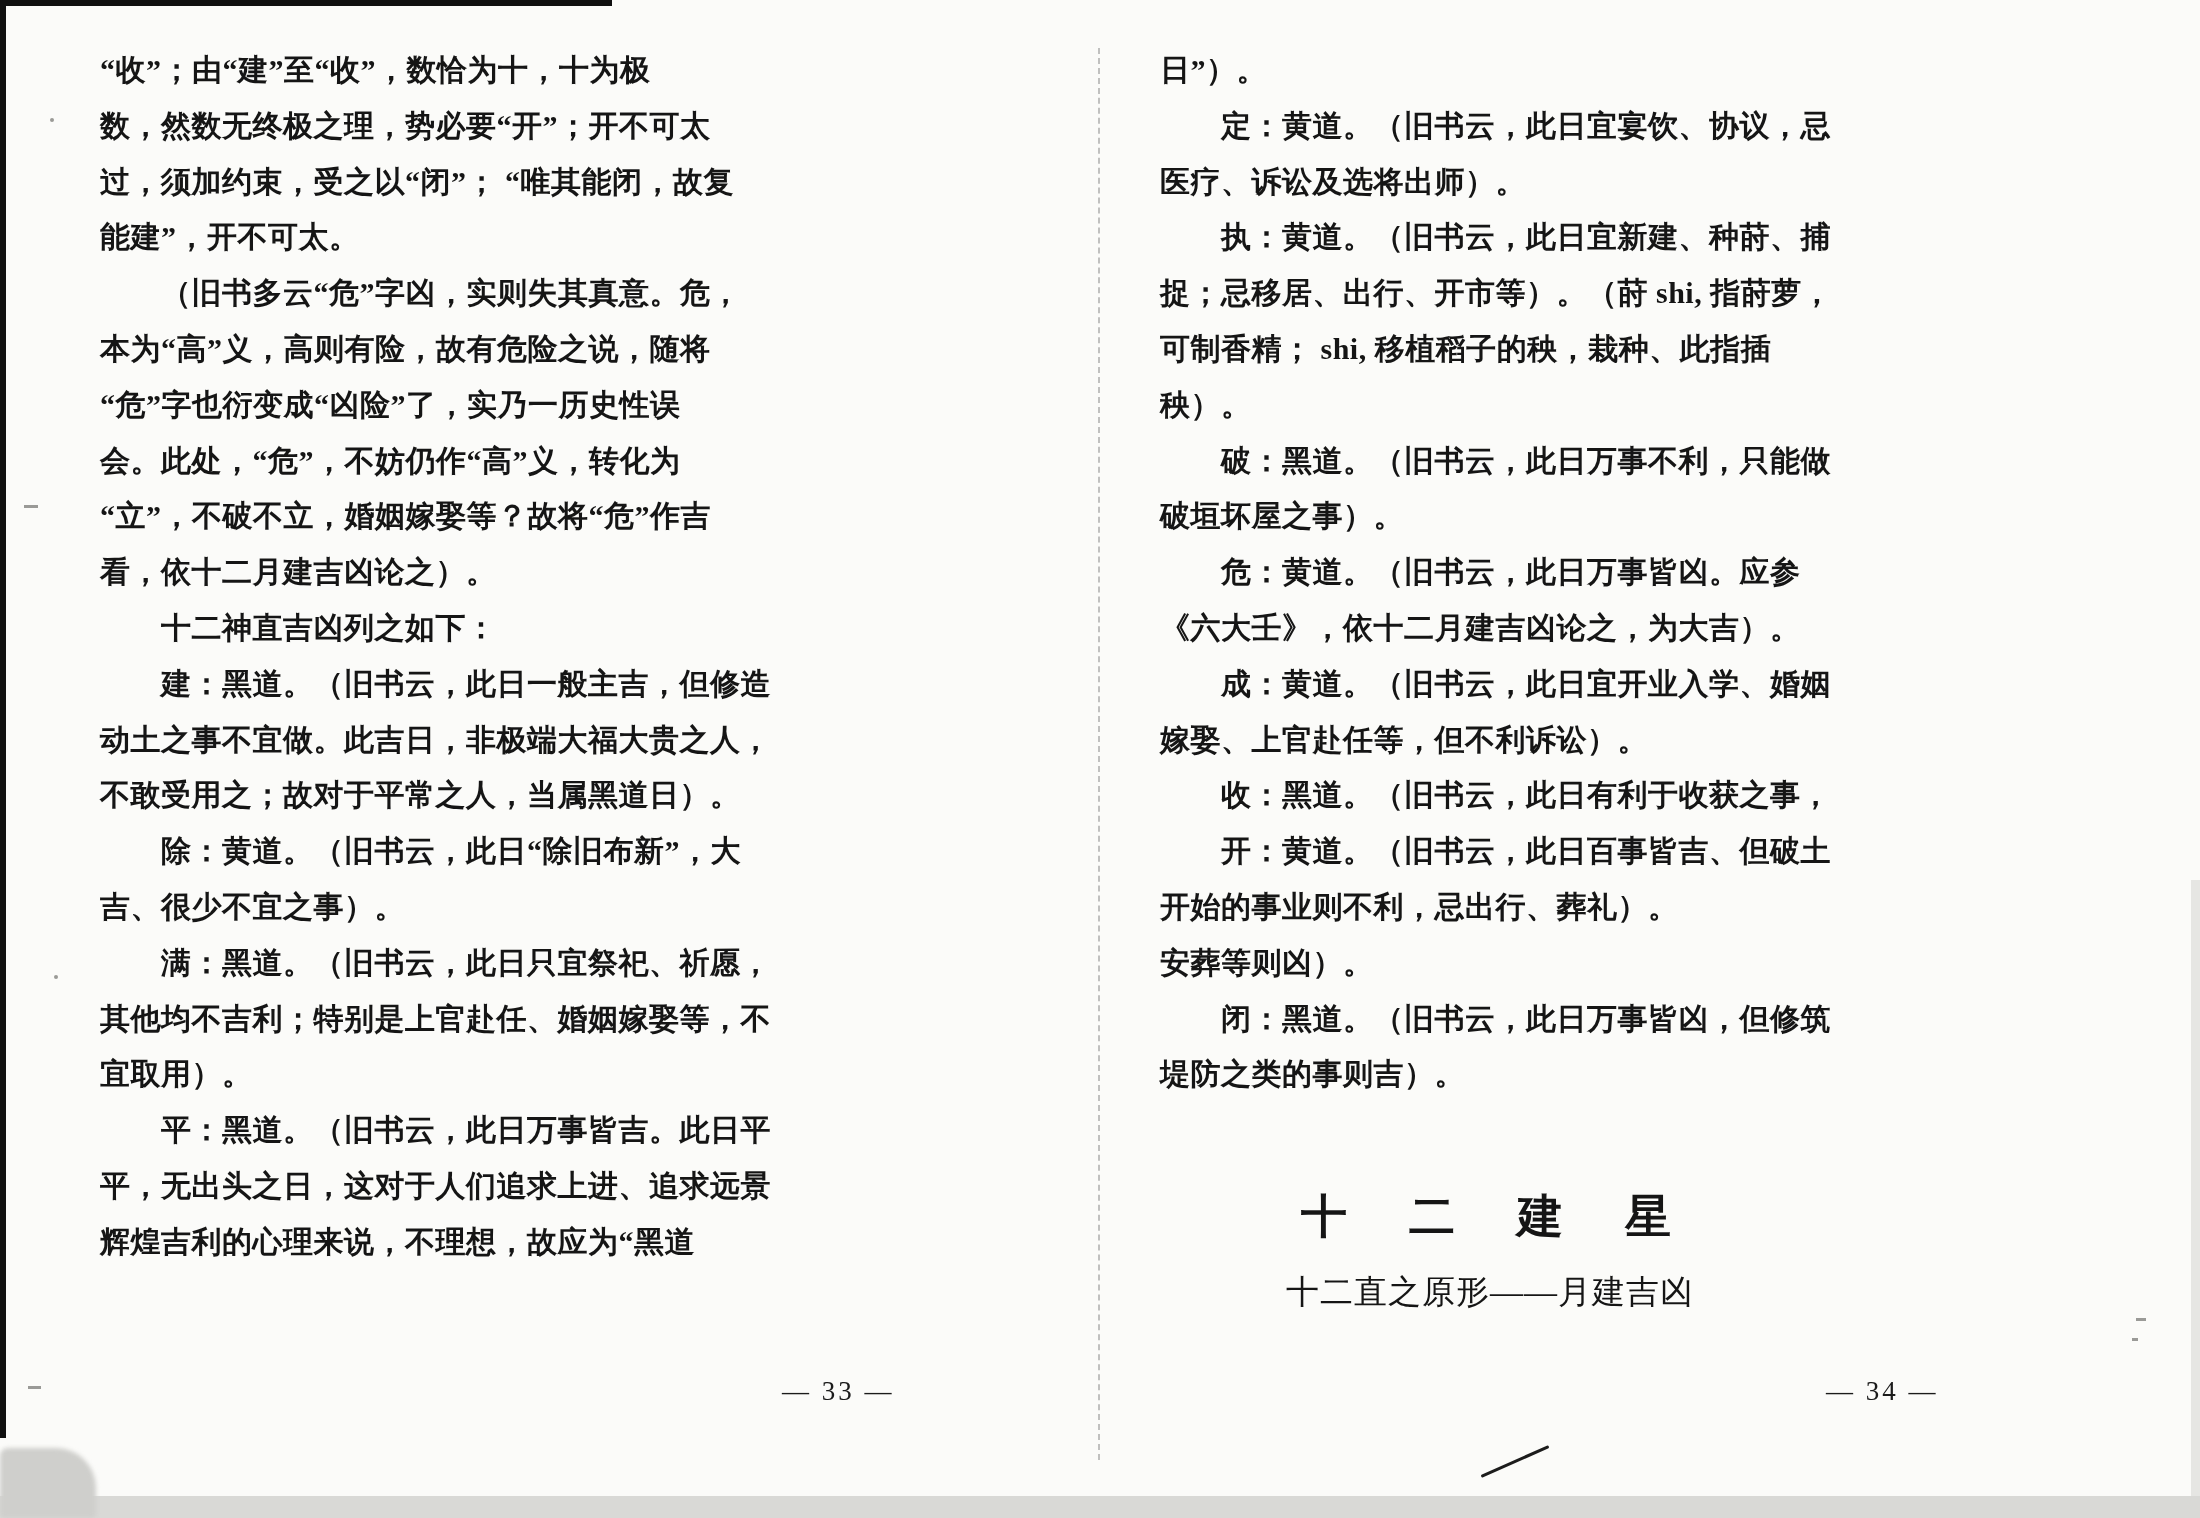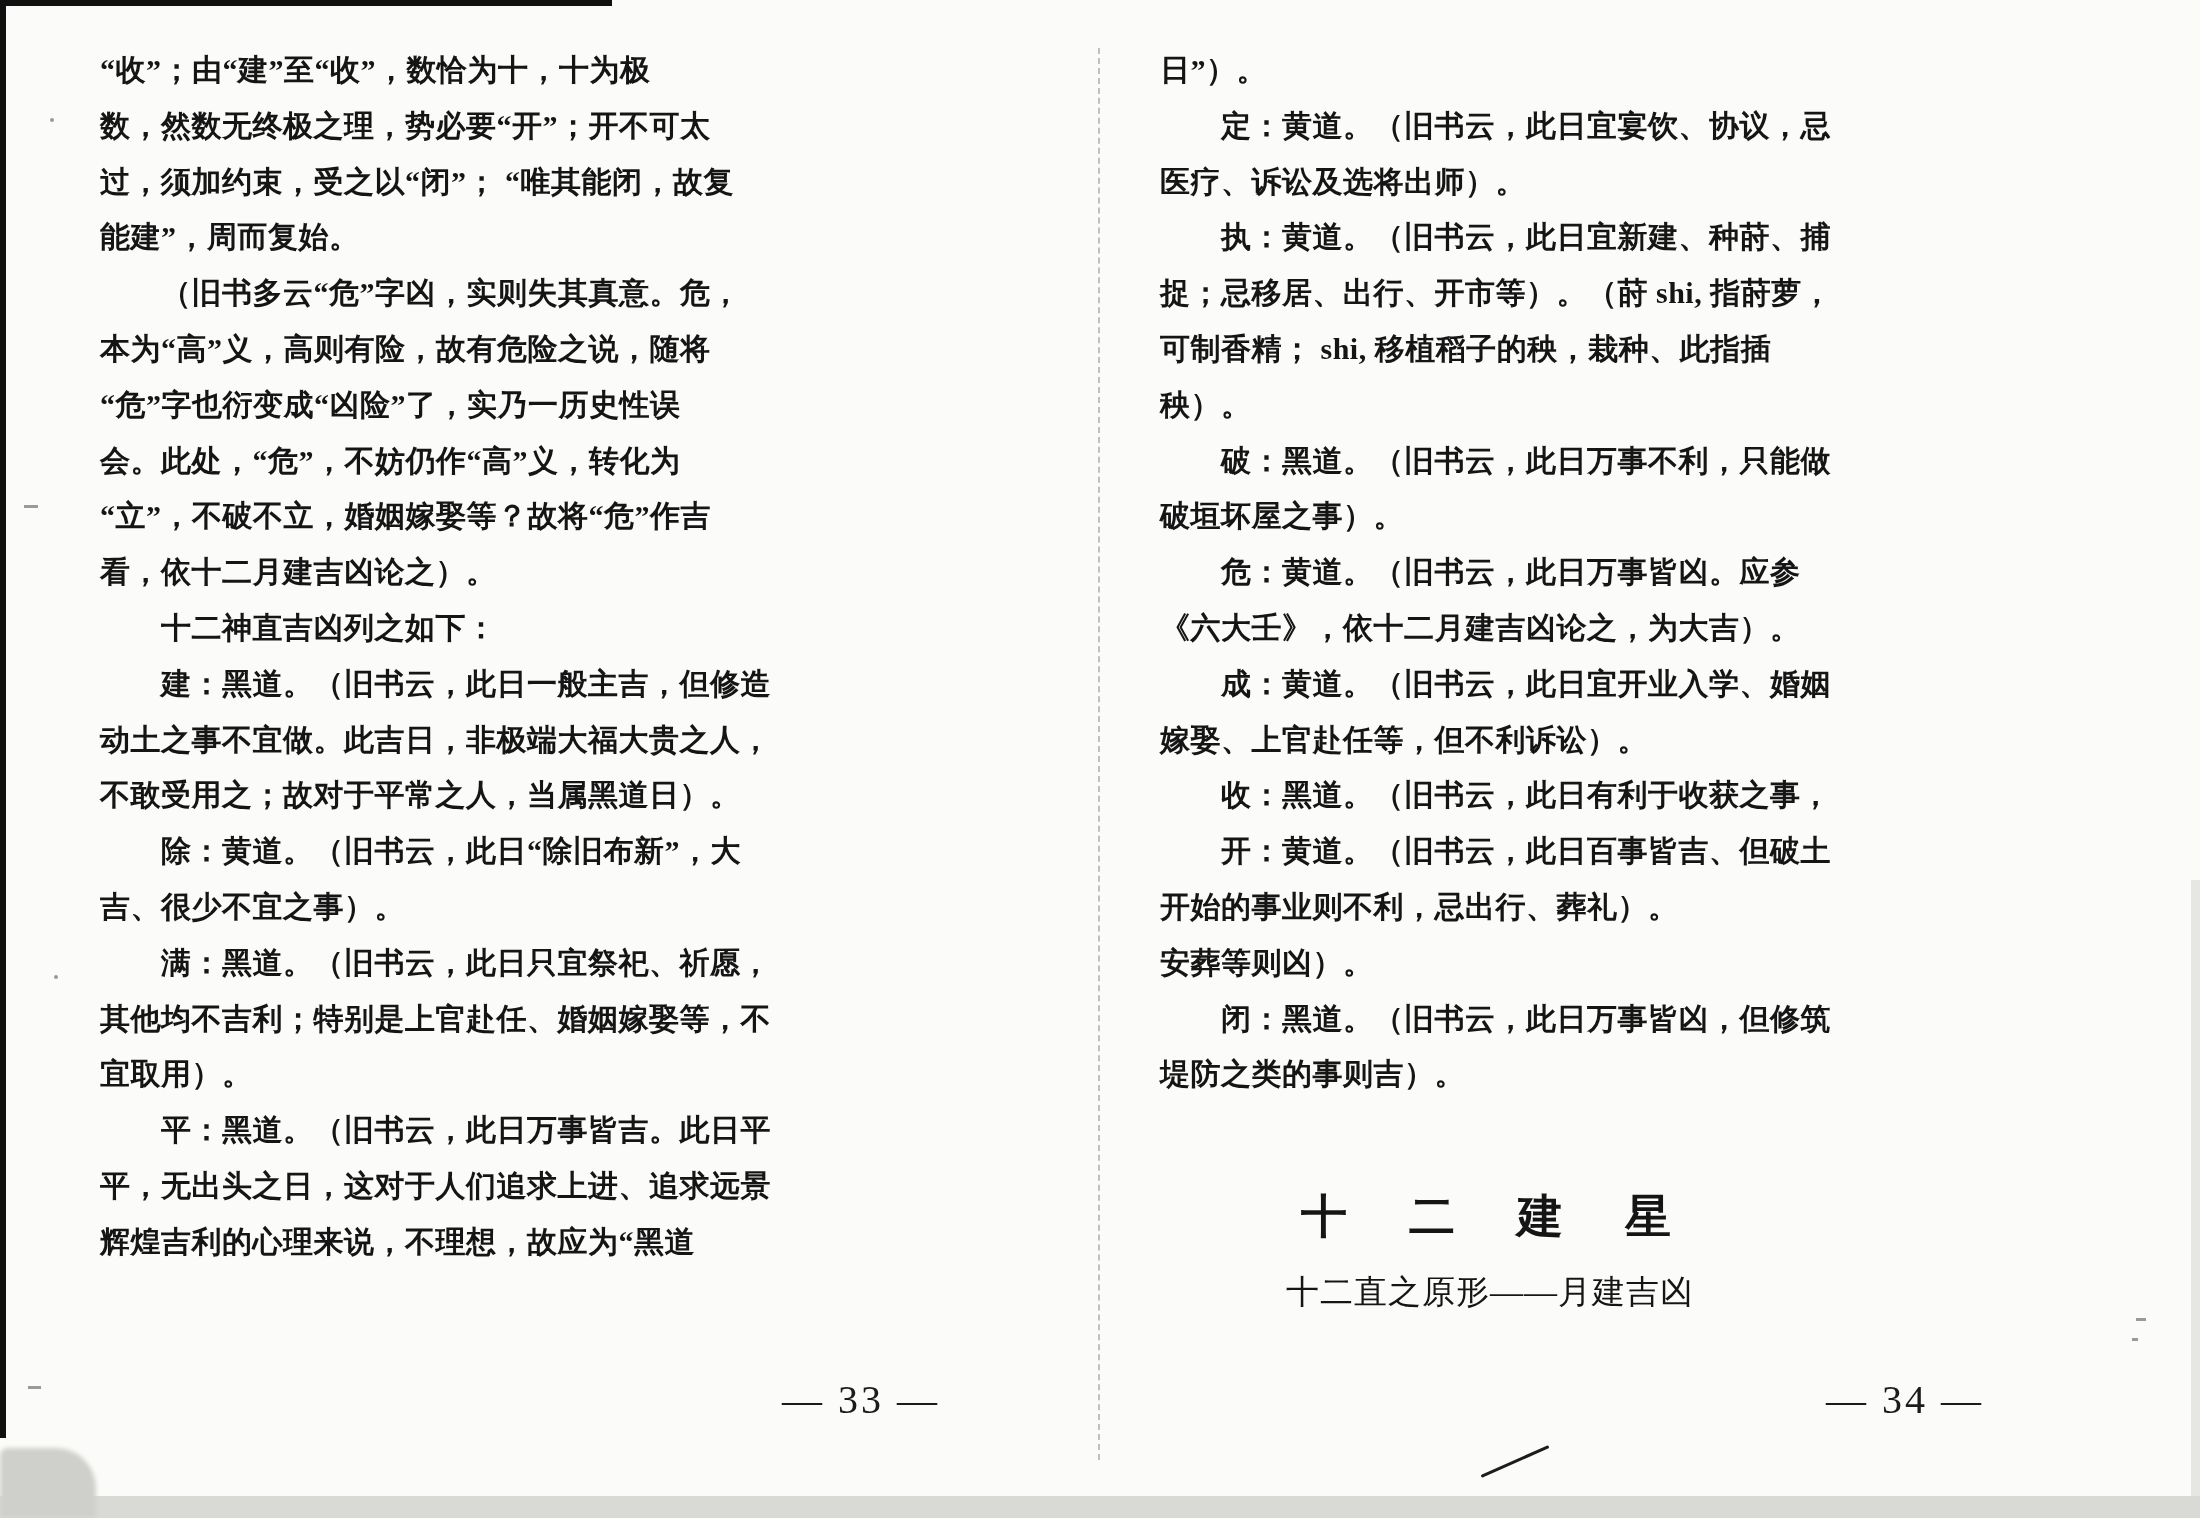--- a/index.html
+++ b/index.html
@@ -21,21 +21,21 @@
   .heading{
     position:absolute;left:1160px;top:1186px;width:660px;
     text-align:center;font-size:46px;font-weight:bold;
     letter-spacing:8px;white-space:nowrap;
   }
   .subtitle{
     position:absolute;left:1160px;top:1270px;width:660px;
     text-align:center;font-size:33px;letter-spacing:1px;white-space:nowrap;
   }
   .pagenum{
-    position:absolute;font-size:40px;letter-spacing:3px;white-space:nowrap;color:#1b1b1b;
+    position:absolute;font-size:27px;letter-spacing:3px;white-space:nowrap;color:#1b1b1b;
   }
   #pn-left{left:782px;top:1376px;}
   #pn-right{left:1826px;top:1376px;}
   
   .gutter{
     position:absolute;left:1098px;top:48px;height:1412px;width:0;
     border-left:2px dashed #7a7a7a;opacity:.45;
   }
   .edge-top{position:absolute;left:0;top:0;width:612px;height:6px;background:#101010;}
   .edge-left{position:absolute;left:0;top:0;width:6px;height:1438px;background:#101010;}
@@ -54,21 +54,21 @@
   .s5{left:2136px;top:1318px;width:10px;height:3px;}
   .s6{left:2132px;top:1338px;width:6px;height:3px;}
 </style>
 </head>
 <body>
 
 <div class="page" id="leftPage">
   <div class="line">“收”；由“建”至“收”，数恰为十，十为极</div>
   <div class="line">数，然数无终极之理，势必要“开”；开不可太</div>
   <div class="line">过，须加约束，受之以“闭”； “唯其能闭，故复</div>
-  <div class="line">能建”，周而复始。</div>
+  <div class="line">能建”，开不可太。</div>
   <div class="line">　　（旧书多云“危”字凶，实则失其真意。危，</div>
   <div class="line">本为“高”义，高则有险，故有危险之说，随将</div>
   <div class="line">“危”字也衍变成“凶险”了，实乃一历史性误</div>
   <div class="line">会。此处，“危”，不妨仍作“高”义，转化为</div>
   <div class="line">“立”，不破不立，婚姻嫁娶等？故将“危”作吉</div>
   <div class="line">看，依十二月建吉凶论之）。</div>
   <div class="line bold">　　十二神直吉凶列之如下：</div>
   <div class="line">　　建：黑道。（旧书云，此日一般主吉，但修造</div>
   <div class="line">动土之事不宜做。此吉日，非极端大福大贵之人，</div>
   <div class="line">不敢受用之；故对于平常之人，当属黑道日）。</div>

